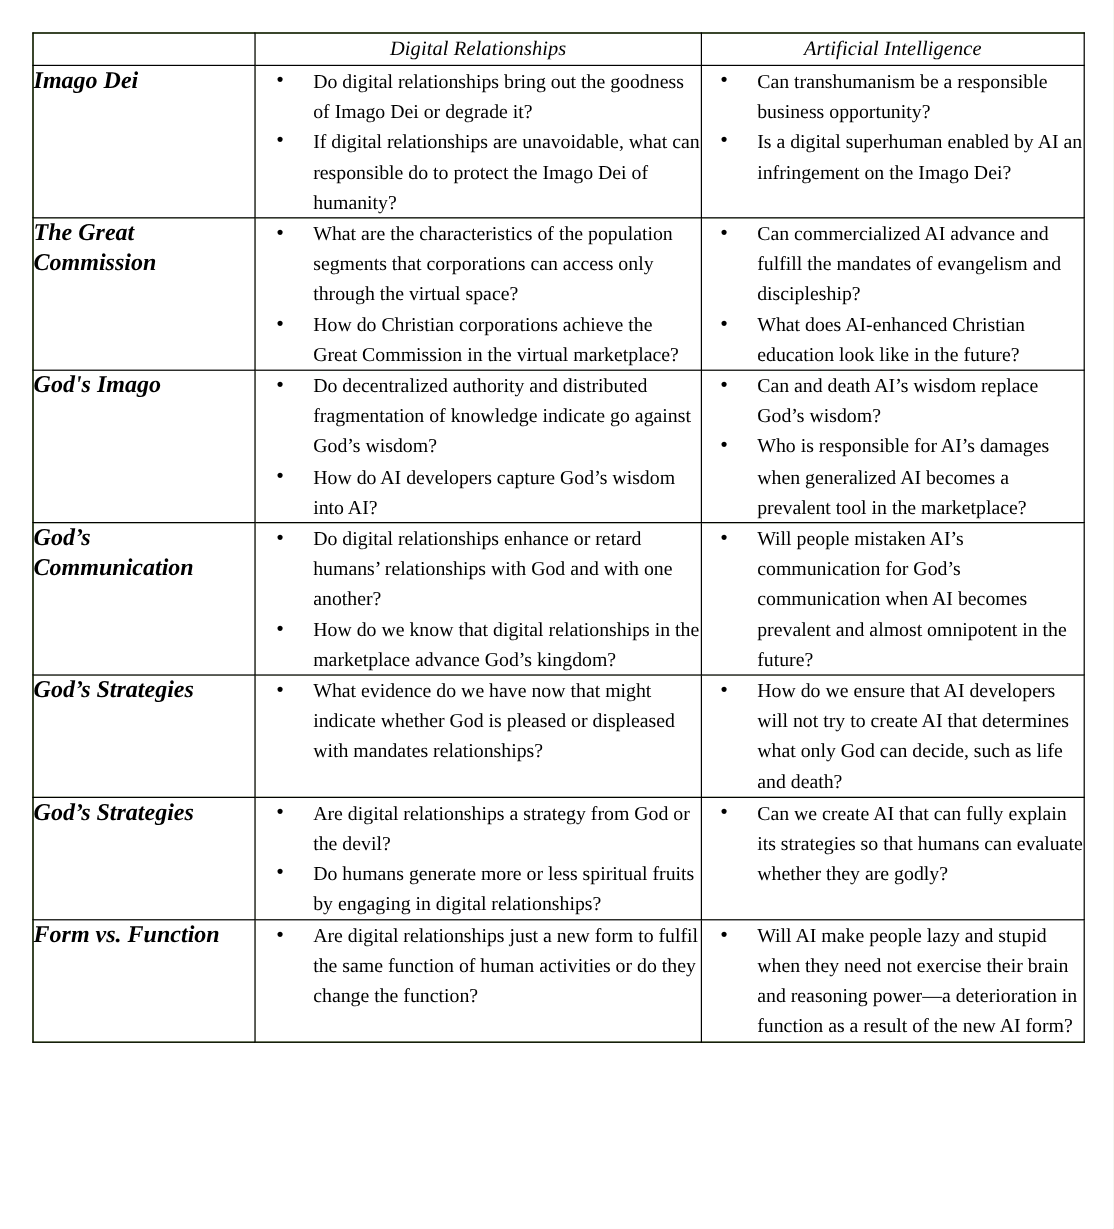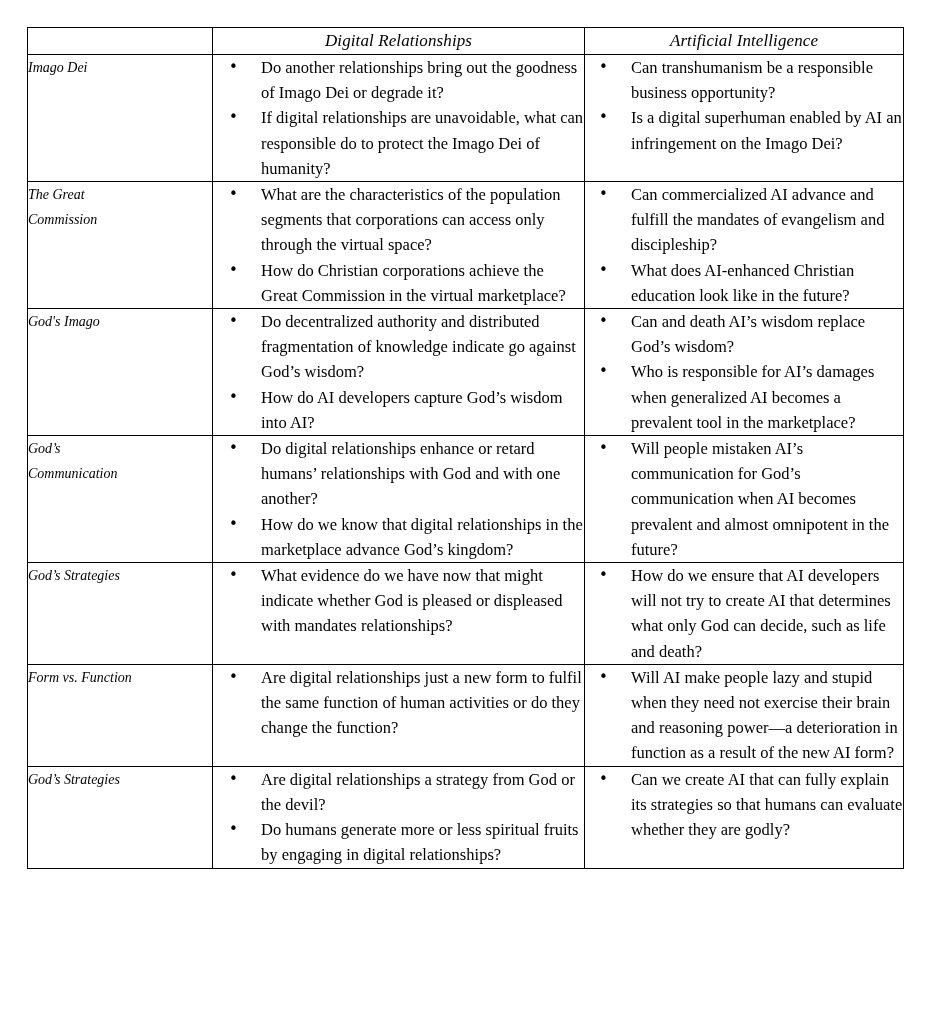--- a/index.html
+++ b/index.html
@@ -59,23 +59,24 @@
     letter-spacing: 0.1px;
   }
   .hdr-blank { height: 26px; }
 
   
   .topic-cell {
     padding: 7px 6px 8px 9px;
   }
   .topic-label {
     font-style: italic;
-    font-size: 14px;
+    font-size: 20px;
     line-height: 25px;
     white-space: pre-line;
+    font-weight: bold;
   }
 
   
   .q-cell {
     padding: 7px 7px 8px 0;
   }
   ul.qlist {
     list-style: none;
     margin: 0;
     padding: 0;
@@ -129,21 +130,21 @@
           <th class="hdr-cell">Artificial Intelligence</th>
         </tr>
       </thead>
       <tbody id="table-body">
           <tr>
             <td class="topic-cell"><span class="topic-label">Imago Dei</span></td>
             <td class="q-cell col-a">
               <ul class="qlist">
                 <li>
                   <span class="bullet">•</span>
-                  <span class="qtext">Do another relationships bring out the goodness of Imago Dei or degrade it?</span>
+                  <span class="qtext">Do digital relationships bring out the goodness of Imago Dei or degrade it?</span>
                 </li>
                 <li>
                   <span class="bullet">•</span>
                   <span class="qtext">If digital relationships are unavoidable, what can responsible do to protect the Imago Dei of humanity?</span>
                 </li>
               </ul>
             </td>
             <td class="q-cell col-b">
               <ul class="qlist">
                 <li>
@@ -249,57 +250,57 @@
             <td class="q-cell col-b">
               <ul class="qlist">
                 <li>
                   <span class="bullet">•</span>
                   <span class="qtext">How do we ensure that AI developers will not try to create AI that determines what only God can decide, such as life and death?</span>
                 </li>
               </ul>
             </td>
           </tr>
           <tr>
+            <td class="topic-cell"><span class="topic-label">God’s Strategies</span></td>
+            <td class="q-cell col-a">
+              <ul class="qlist">
+                <li>
+                  <span class="bullet">•</span>
+                  <span class="qtext">Are digital relationships a strategy from God or the devil?</span>
+                </li>
+                <li>
+                  <span class="bullet">•</span>
+                  <span class="qtext">Do humans generate more or less spiritual fruits by engaging in digital relationships?</span>
+                </li>
+              </ul>
+            </td>
+            <td class="q-cell col-b">
+              <ul class="qlist">
+                <li>
+                  <span class="bullet">•</span>
+                  <span class="qtext">Can we create AI that can fully explain its strategies so that humans can evaluate whether they are godly?</span>
+                </li>
+              </ul>
+            </td>
+          </tr>
+          <tr>
             <td class="topic-cell"><span class="topic-label">Form vs. Function</span></td>
             <td class="q-cell col-a">
               <ul class="qlist">
                 <li>
                   <span class="bullet">•</span>
                   <span class="qtext">Are digital relationships just a new form to fulfil the same function of human activities or do they change the function?</span>
                 </li>
               </ul>
             </td>
             <td class="q-cell col-b">
               <ul class="qlist">
                 <li>
                   <span class="bullet">•</span>
                   <span class="qtext">Will AI make people lazy and stupid when they need not exercise their brain and reasoning power—a deterioration in function as a result of the new AI form?</span>
-                </li>
-              </ul>
-            </td>
-          </tr>
-          <tr>
-            <td class="topic-cell"><span class="topic-label">God’s Strategies</span></td>
-            <td class="q-cell col-a">
-              <ul class="qlist">
-                <li>
-                  <span class="bullet">•</span>
-                  <span class="qtext">Are digital relationships a strategy from God or the devil?</span>
-                </li>
-                <li>
-                  <span class="bullet">•</span>
-                  <span class="qtext">Do humans generate more or less spiritual fruits by engaging in digital relationships?</span>
-                </li>
-              </ul>
-            </td>
-            <td class="q-cell col-b">
-              <ul class="qlist">
-                <li>
-                  <span class="bullet">•</span>
-                  <span class="qtext">Can we create AI that can fully explain its strategies so that humans can evaluate whether they are godly?</span>
                 </li>
               </ul>
             </td>
           </tr>
         </tbody>
     </table>
   </div>
 </div>
 
 </body></html>

